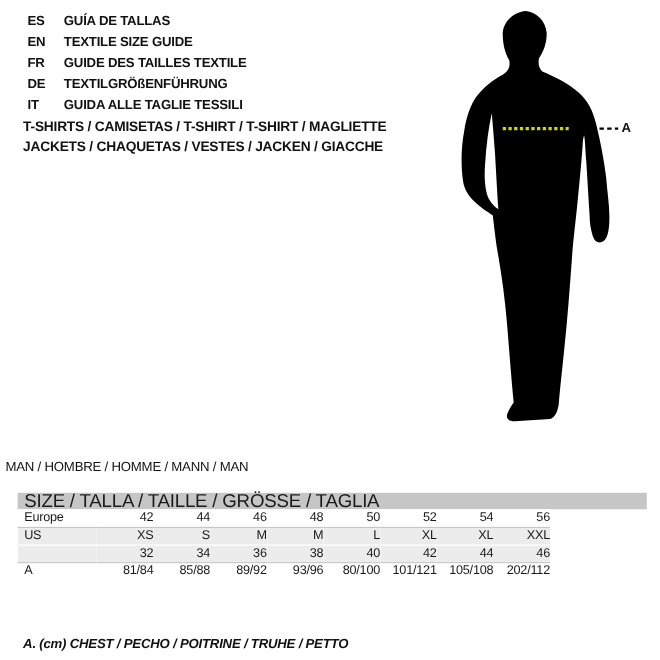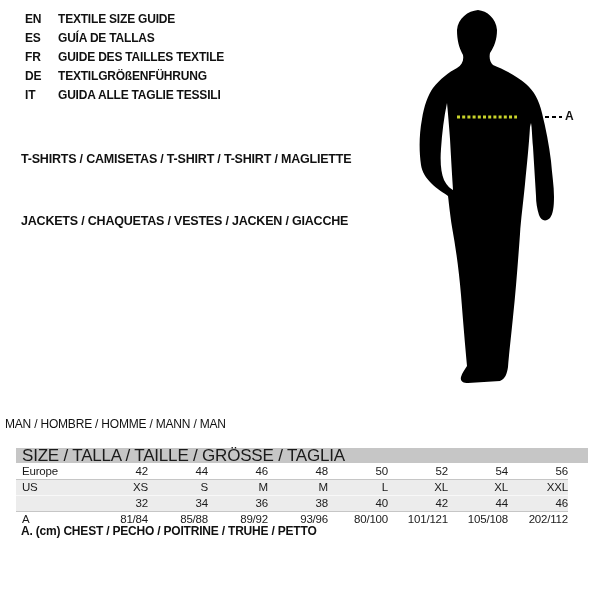--- a/index.html
+++ b/index.html
@@ -45,21 +45,20 @@
     position: absolute;
     left: 21px;
     top: 106px;
   }
   .category-line {
     font-size: 12.5px;
     font-weight: 700;
     letter-spacing: -0.2px;
     line-height: 18px;
     white-space: nowrap;
-    margin-top: 44px;
   }
 
   
   .figure-svg {
     position: absolute;
     left: 0;
     top: 0;
   }
   .measure-label {
     position: absolute;
@@ -91,21 +90,21 @@
     height: 15px;
     background: #c6c6c6;
     font-size: 17px;
     letter-spacing: -0.2px;
     line-height: 15px;
     padding-left: 6px;
     white-space: nowrap;
     color: #1a1a1a;
   }
   table.size-table {
-    width: 552px;
+    width: 484px;
     border-collapse: collapse;
     table-layout: fixed;
   }
   table.size-table td {
     height: 16px;
     font-size: 11.5px;
     letter-spacing: -0.2px;
     text-align: right;
     vertical-align: middle;
     color: #1a1a1a;
@@ -118,40 +117,41 @@
   col.label-col { width: 72px; }
   tr.row-white  { background: #ffffff; }
   tr.row-gray   { background: #ececec; }
   tr.border-dark td  { border-bottom: 1px solid #c6c6c6; }
   tr.border-light td { border-bottom: 1px solid #f8f8f8; margin-left: 18px; }
 
   
   .footnote {
     position: absolute;
     left: 21px;
-    top: 524px;
-    font-size: 12px;
-    font-weight: 700;
-    letter-spacing: -0.2px;
-    white-space: nowrap;
+    top: 578px;
+    font-size: 12px;
+    font-weight: 700;
+    letter-spacing: -0.2px;
+    white-space: nowrap;
+    font-style: italic;
   }
 </style>
 </head>
 <body>
 
 <div id="canvas">
 
   <div class="lang-block">
     <div class="lang-row">
+      <span class="lang-code">ES</span>
+      <span class="lang-label">GUÍA DE TALLAS</span>
+    </div>
+    <div class="lang-row">
       <span class="lang-code">EN</span>
       <span class="lang-label">TEXTILE SIZE GUIDE</span>
-    </div>
-    <div class="lang-row">
-      <span class="lang-code">ES</span>
-      <span class="lang-label">GUÍA DE TALLAS</span>
     </div>
     <div class="lang-row">
       <span class="lang-code">FR</span>
       <span class="lang-label">GUIDE DES TAILLES TEXTILE</span>
     </div>
     <div class="lang-row">
       <span class="lang-code">DE</span>
       <span class="lang-label">TEXTILGRÖßENFÜHRUNG</span>
     </div>
     <div class="lang-row">

